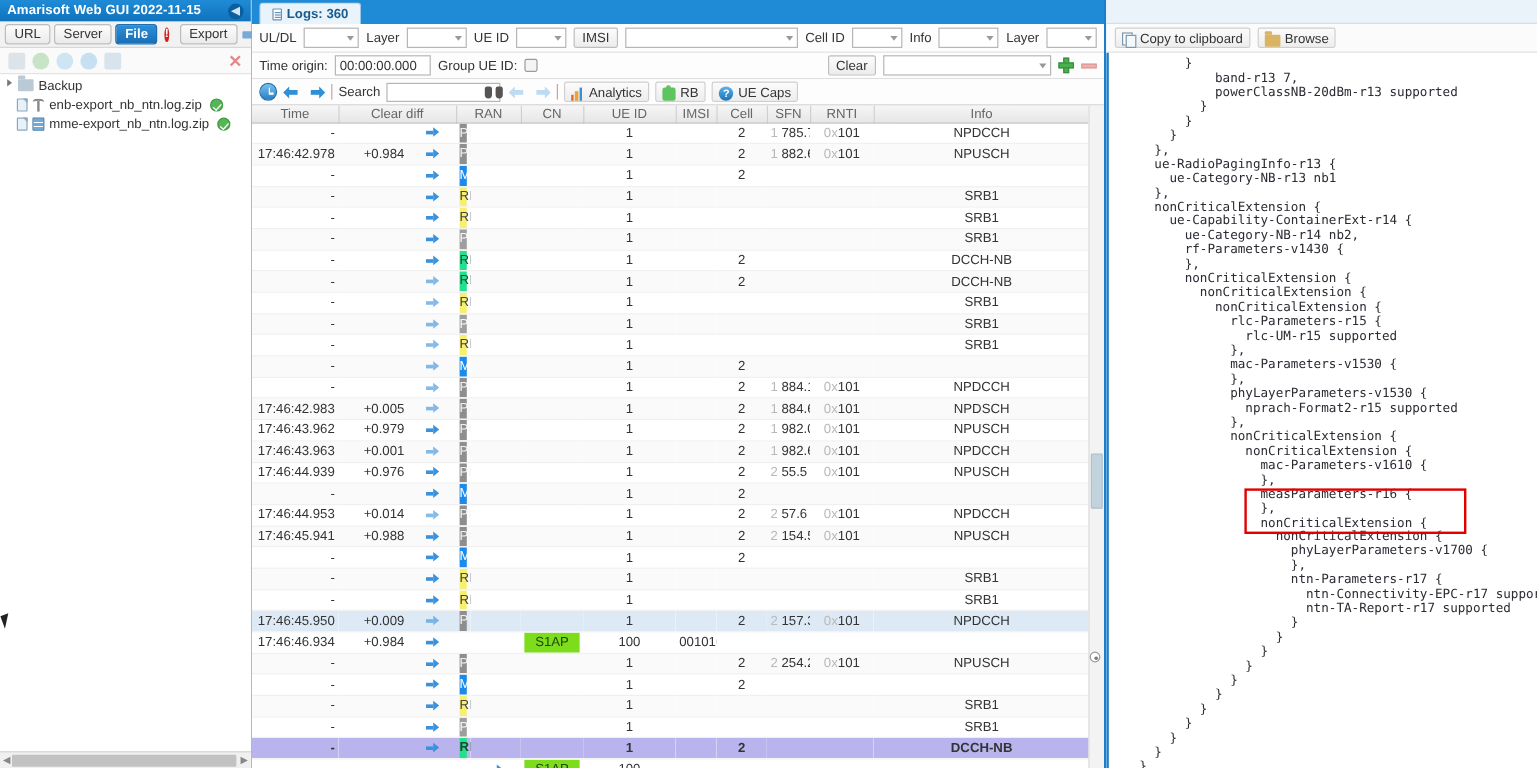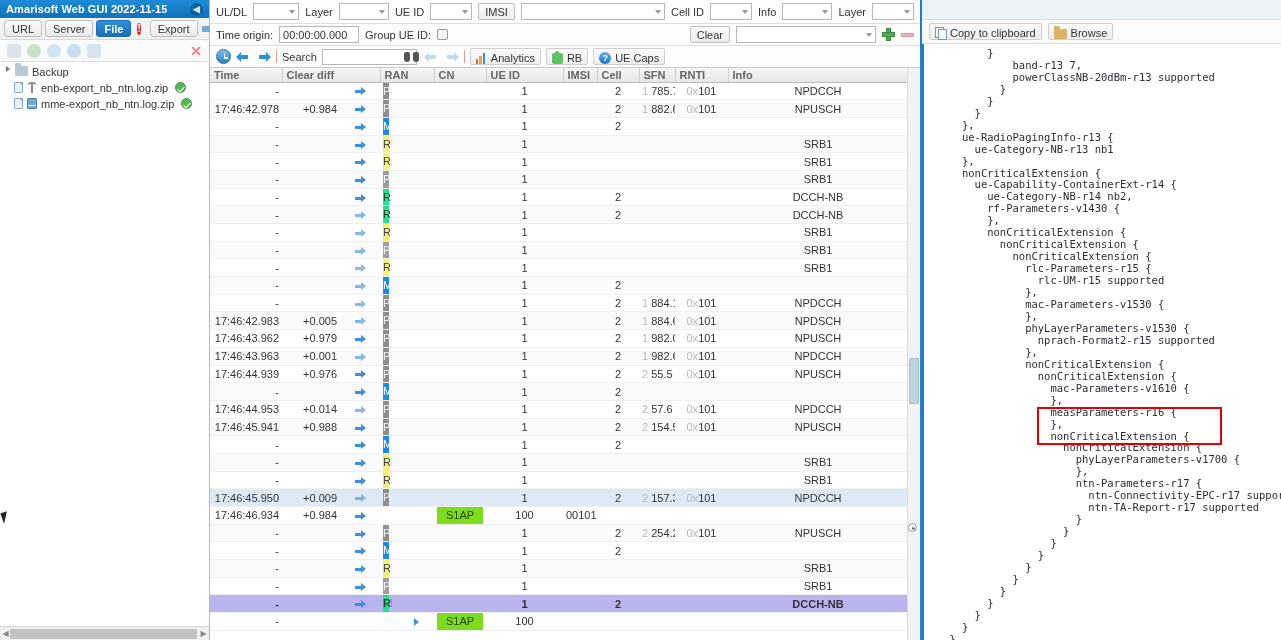--- a/index.html
+++ b/index.html
@@ -306,22 +306,22 @@
     font-size: 9px; font-weight:bold; display:flex; align-items:center; justify-content:center;
     line-height:1;
   }
 
   
   #table-wrap { flex: 1; overflow: hidden; position: relative; background:#fff; }
   table.logs { border-collapse: collapse; width: 698px; table-layout: fixed; font-size: 11px; }
   table.logs th {
     background: linear-gradient(#f6f6f6,#e6e6e6);
     border-right: 1px solid #cfcfcf; border-bottom: 1px solid #bcbcbc;
-    height: 14px; font-weight: bold; color: #666; font-size: 11px;
-    padding: 0 4px; text-align: left; white-space: nowrap;
+    height: 14px; font-weight: normal; color: #666; font-size: 11px;
+    padding: 0 4px; text-align: center; white-space: nowrap;
   }
   table.logs td {
     height: 16.7px; padding: 0 3px; white-space: nowrap; overflow: hidden;
     border-bottom: 1px solid #f0f0f0; font-size: 11px; color:#333;
   }
   tr.alt td { background: #fafafa; }
   tr.sel-row td { background: #ddeaf6 !important; }
   tr.hl-row td { background: #b9b3ee !important; font-weight: bold; }
   td.c { text-align: center; } td.r { text-align: right; }
   td.ran { padding: 0; text-align: center; }
@@ -462,20 +462,26 @@
     </div>
 
     <div id="left-hscroll">
       <span class="sc-arrow">◀</span>
       <div class="hsthumb"></div>
       <span class="sc-arrow" style="margin-left:auto">▶</span>
     </div>
   </div>
 
   <div id="center-panel">
+    <div class="tabstrip">
+      <div class="tab">
+        <span class="doc-ico"></span>
+        <span>Logs: 360</span>
+      </div>
+    </div>
 
     <div class="filterbar">
       <span class="lbl">UL/DL</span>
       <div class="sel w55">
           <span class="caret"></span>
         </div>
       <span class="lbl">Layer</span>
       <div class="sel w60">
           <span class="caret"></span>
         </div>

